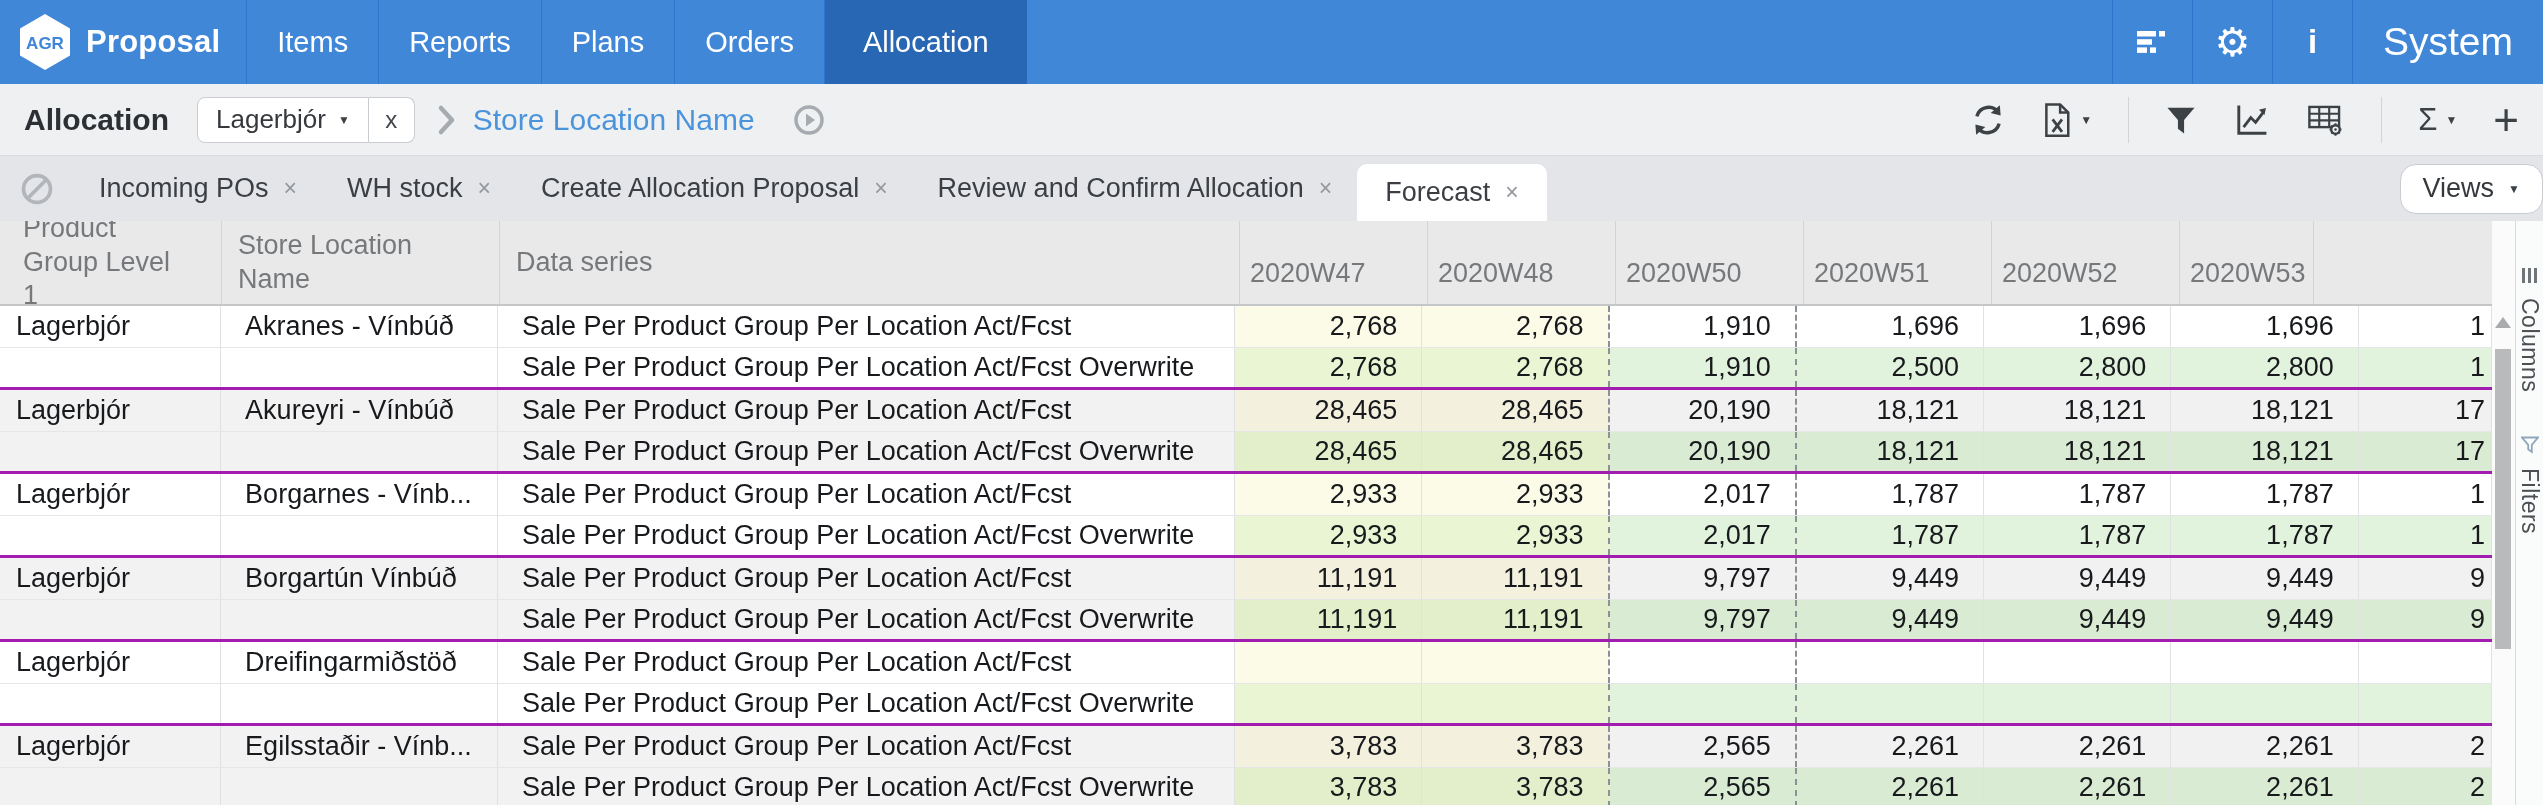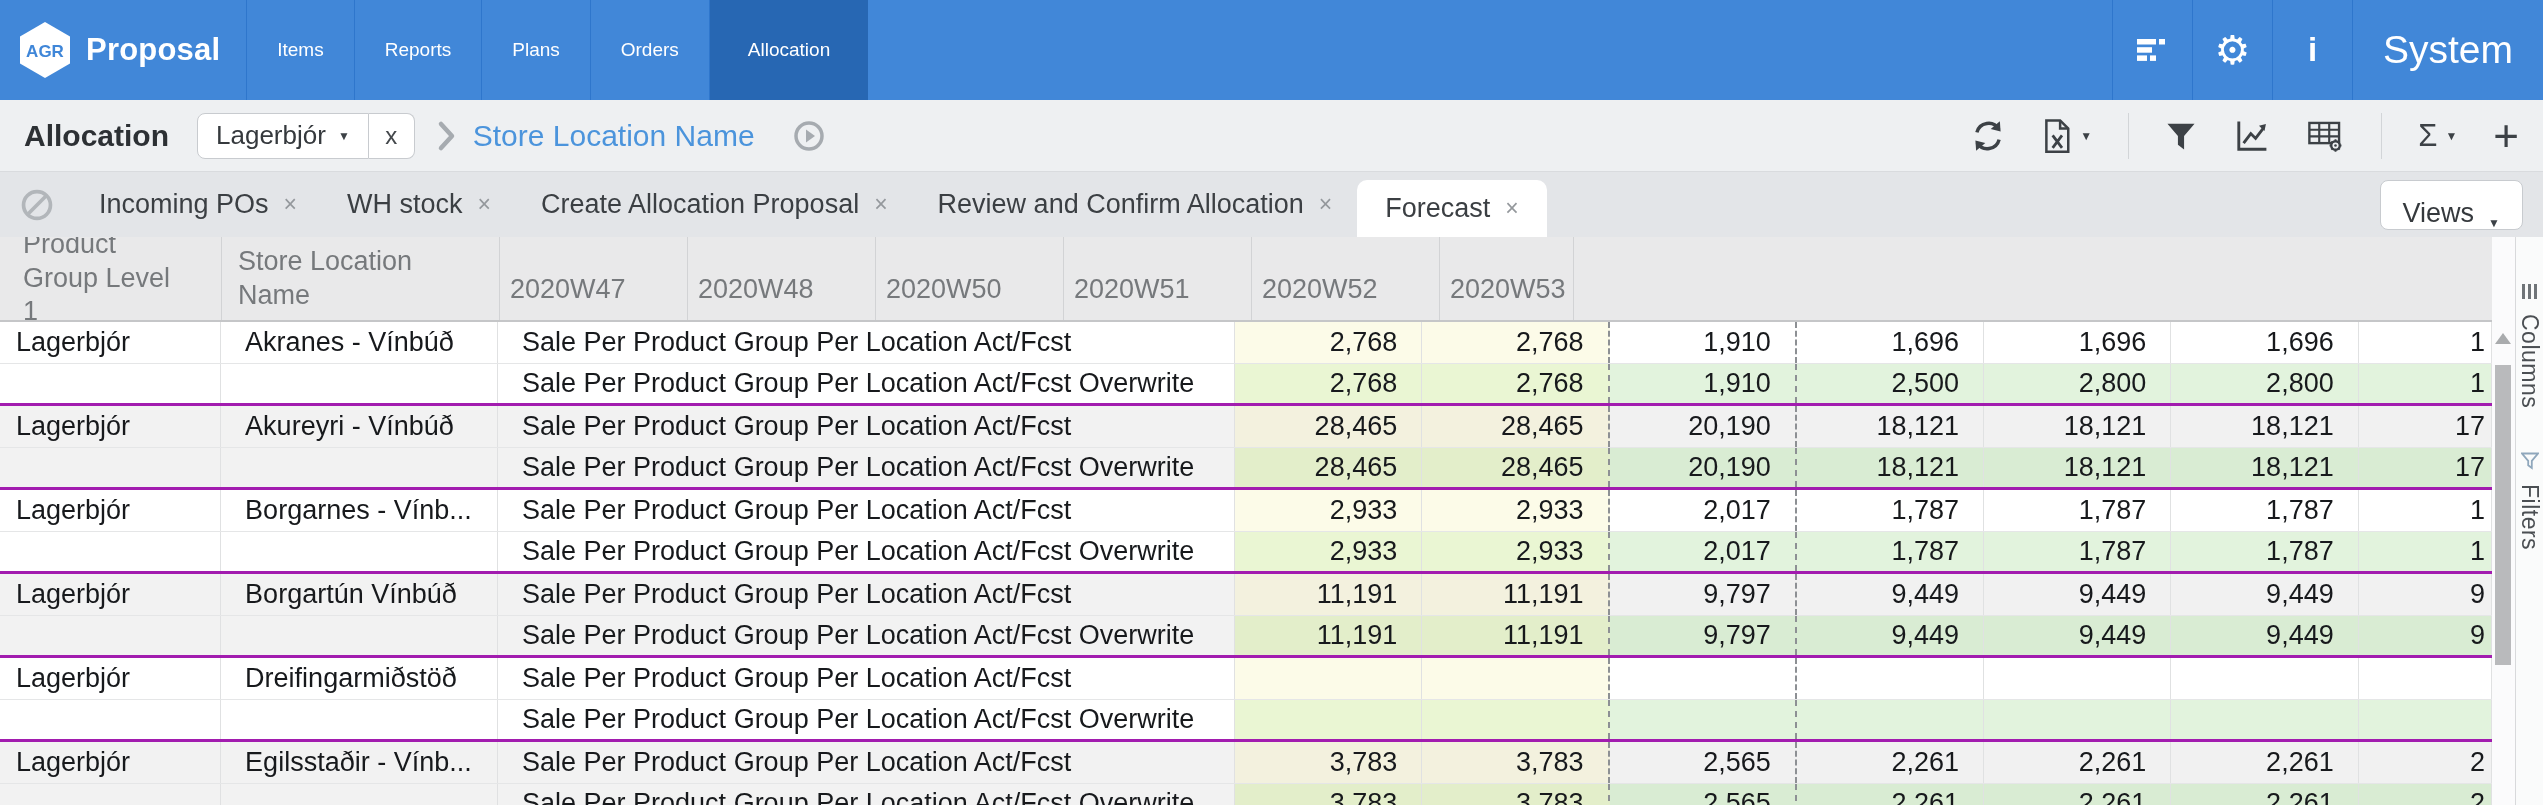--- a/index.html
+++ b/index.html
@@ -1,23 +1,23 @@
 <!DOCTYPE html>
 <html style="--nav_bg: #4187d8; --nav_active: #2767b3; --nav_divider: #2e76cc; --link: #4b94dc; --toolbar_bg: #eef0f2; --tabbar_bg: #e3e5e8; --header_bg: #e9e9ea; --group_gray: #f2f2f2; --cell_yellow: #fcfbe8; --cell_yellow_dim: #f3f1de; --cell_ovr_yellow: #eaf6d3; --cell_ovr_yellow_dim: #e3eeca; --cell_ovr_green: #e2f3dd; --cell_ovr_green_dim: #d9ecd3; --icon: #3c4146;"><head>
 <meta charset="utf-8">
 <style>
   html,body{margin:0;padding:0;}
   .app{position:relative;width:2543px;height:805px;overflow:hidden;background:#fff;
        font-family:"Liberation Sans",sans-serif;color:#17191c;}
 
   
-  .navbar{display:flex;align-items:stretch;height:100px;background:var(--nav_bg,#4187d8);}
+  .navbar{display:flex;align-items:stretch;height:84px;background:var(--nav_bg,#4187d8);}
   .brand{display:flex;align-items:center;gap:14px;padding:0 26px 0 18px;}
   .brand-name{color:#fff;font-size:31px;font-weight:bold;letter-spacing:.2px;}
-  .nav-item{display:flex;align-items:center;padding:0 30px;color:#fff;font-size:19px;
+  .nav-item{display:flex;align-items:center;padding:0 30px;color:#fff;font-size:29px;
             border-left:1px solid var(--nav_divider,#2e76cc);cursor:pointer;}
   .nav-item:last-of-type{border-right:1px solid var(--nav_divider,#2e76cc);}
   .nav-item.active{background:var(--nav_active,#2767b3);padding:0 38px;}
   .nav-spacer{flex:1;}
   .nav-ic{display:flex;align-items:center;justify-content:center;width:79px;
           border-left:1px solid var(--nav_divider,#2e76cc);color:#fff;cursor:pointer;}
   .nav-system{display:flex;align-items:center;padding:12px 30px;color:#fff;font-size:39px;
           border-left:1px solid var(--nav_divider,#2e76cc);cursor:pointer;}
   .gear-glyph{font-size:40px;line-height:1;}
   .info-glyph{font-size:33px;font-weight:800;}
@@ -41,22 +41,22 @@
   .tb-sep{width:1px;height:46px;background:#d2d5d8;}
   .sigma-glyph{font-size:31px;}
   .plus-glyph{font-size:44px;font-weight:500;line-height:0;}
 
   
   .tabbar{display:flex;align-items:stretch;height:65px;background:var(--tabbar_bg,#e3e5e8);}
   .block-wrap{width:74px;display:flex;align-items:center;justify-content:center;}
   .tab{display:flex;align-items:center;padding:0 25px;font-size:27px;color:#3b3f43;cursor:pointer;}
   .tab .x{margin-left:15px;font-size:23px;color:#94989c;cursor:pointer;}
   .tab.active{background:#fff;border-radius:10px 10px 0 0;margin-top:8px;padding:0 28px;}
-  .views-btn{margin-left:auto;align-self:center;margin-right:20px;display:flex;align-items:flex-end;
-      gap:14px;background:#fff;border:1px solid #c8cbcf;border-radius:8px;height:48px;
+  .views-btn{margin-left:auto;align-self:center;display:flex;align-items:center;
+      gap:14px;background:#fff;border:1px solid #c8cbcf;border-radius:16px;height:48px;
       padding:0 22px;font-size:27px;color:#35393d;cursor:pointer;}
 
   
   .content{display:flex;height:590px;}
   .grid-viewport{width:2502px;overflow:hidden;}
   .ghead{display:flex;height:85px;background:var(--header_bg,#e9e9ea);
          border-bottom:2px solid #c5c6c8;box-sizing:border-box;}
   .hcell{display:flex;align-items:center;box-sizing:border-box;border-right:1px solid #d2d3d5;
          color:#76797c;font-size:27px;line-height:1.25;padding-left:16px;}
   .hcell .wrapnarrow{max-width:158px;margin-left:7px;}
@@ -247,20 +247,23 @@
 
   <div class="content">
     <div class="grid-viewport">
       <div class="ghead">
         <div class="hcell c-pg">
           <span class="wrapnarrow">Product Group Level 1</span>
         </div>
         <div class="hcell c-store">
           <span class="wrapmed">Store Location Name</span>
         </div>
+        <div class="hcell c-series">
+          <span>Data series</span>
+        </div>
         <div style="display:flex;">
             <div class="hcell wk">2020W47</div>
             <div class="hcell wk">2020W48</div>
             <div class="hcell wk">2020W50</div>
             <div class="hcell wk">2020W51</div>
             <div class="hcell wk">2020W52</div>
             <div class="hcell wk last">2020W53</div>
           </div>
       </div>
       <div class="gbody">

